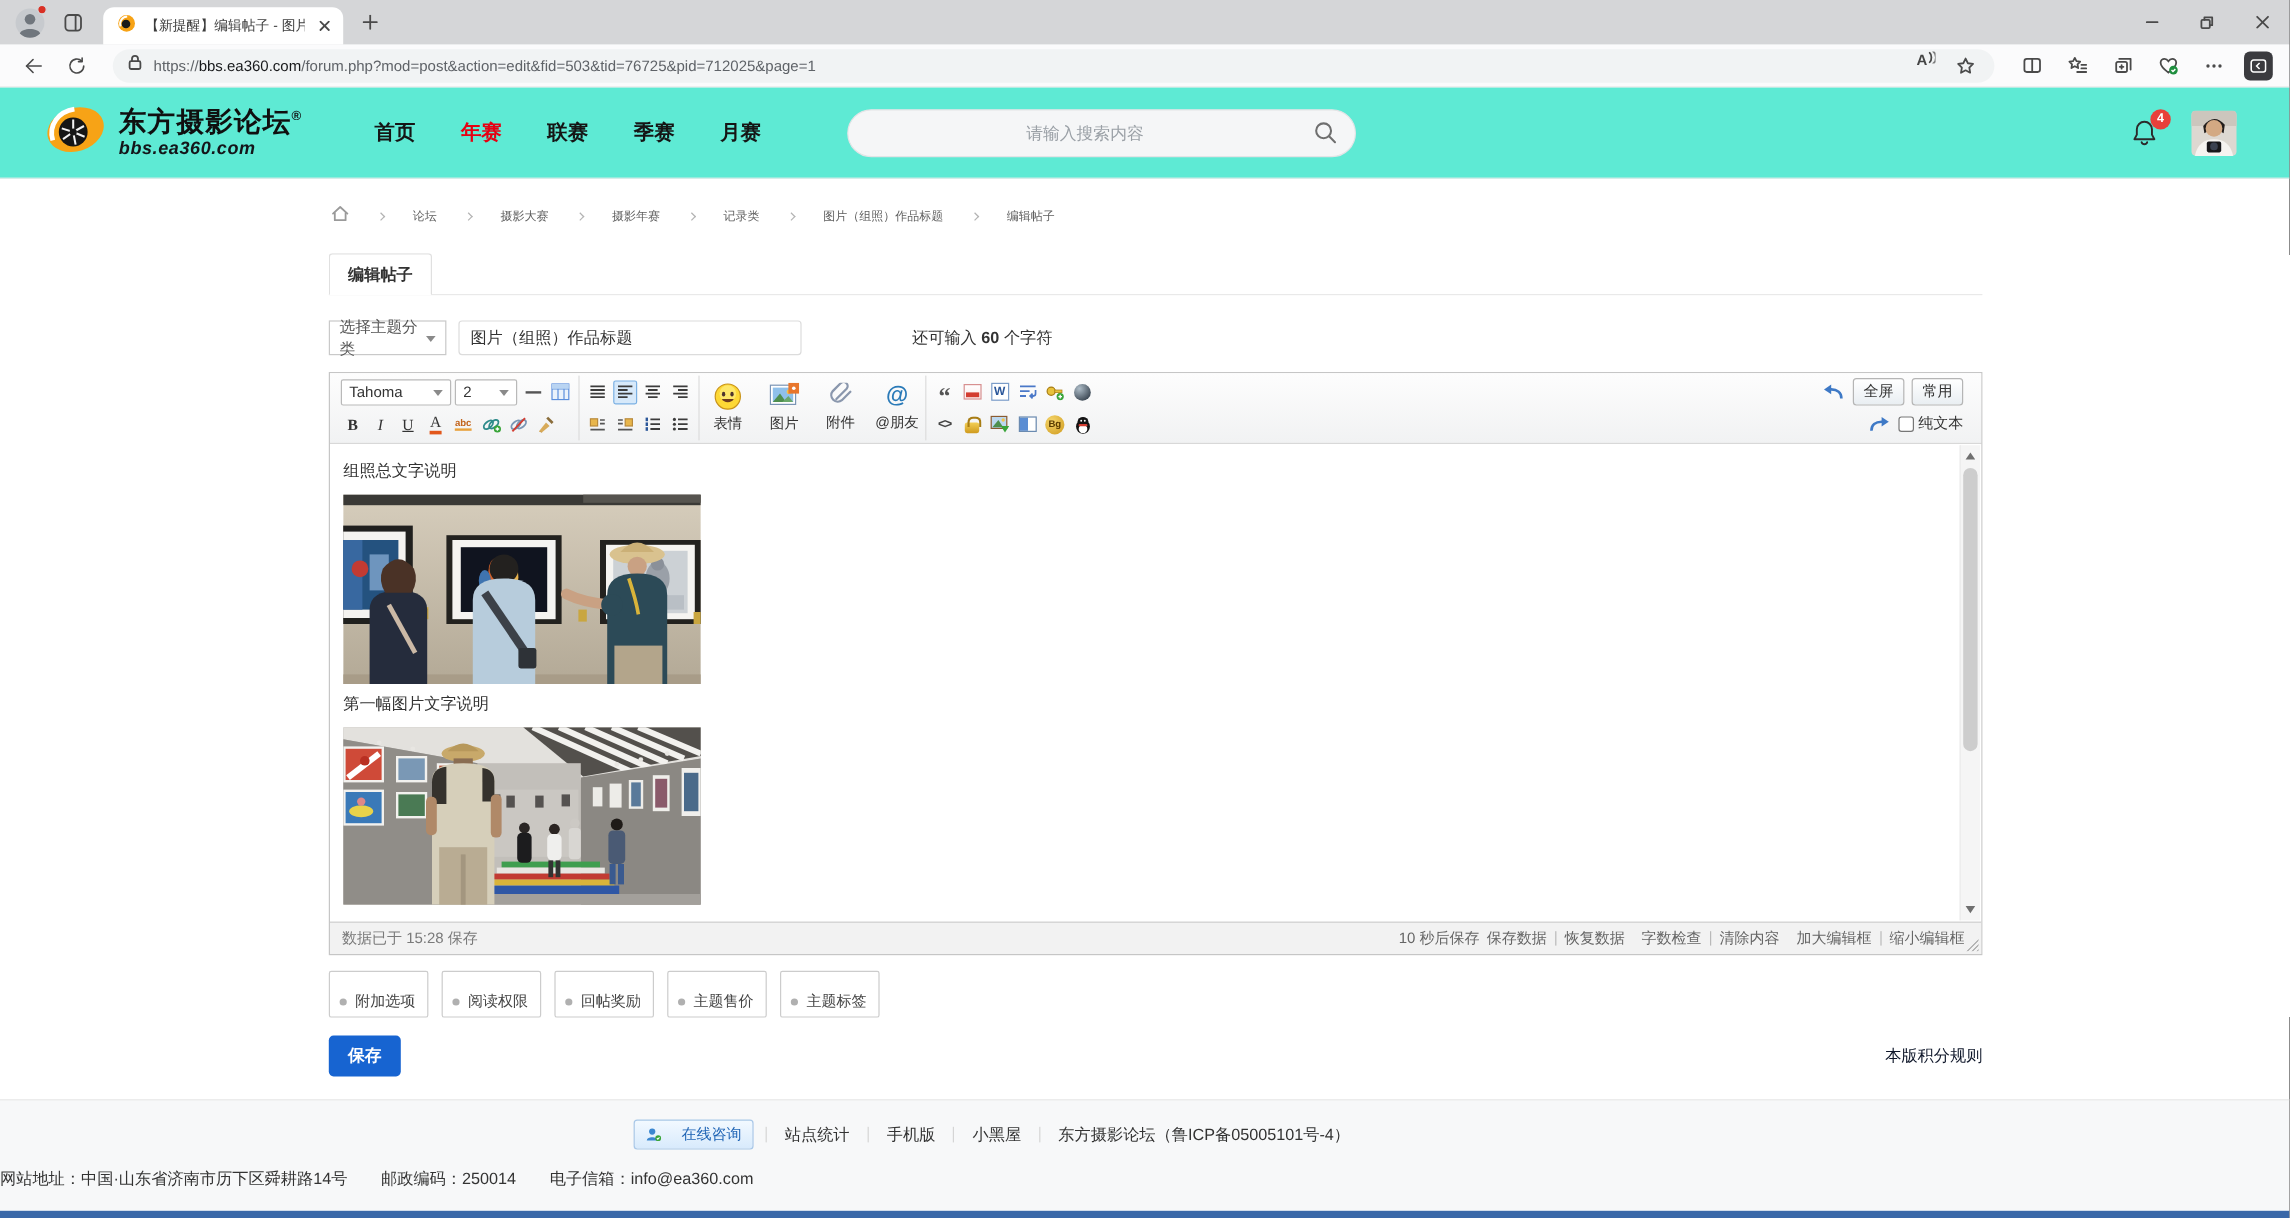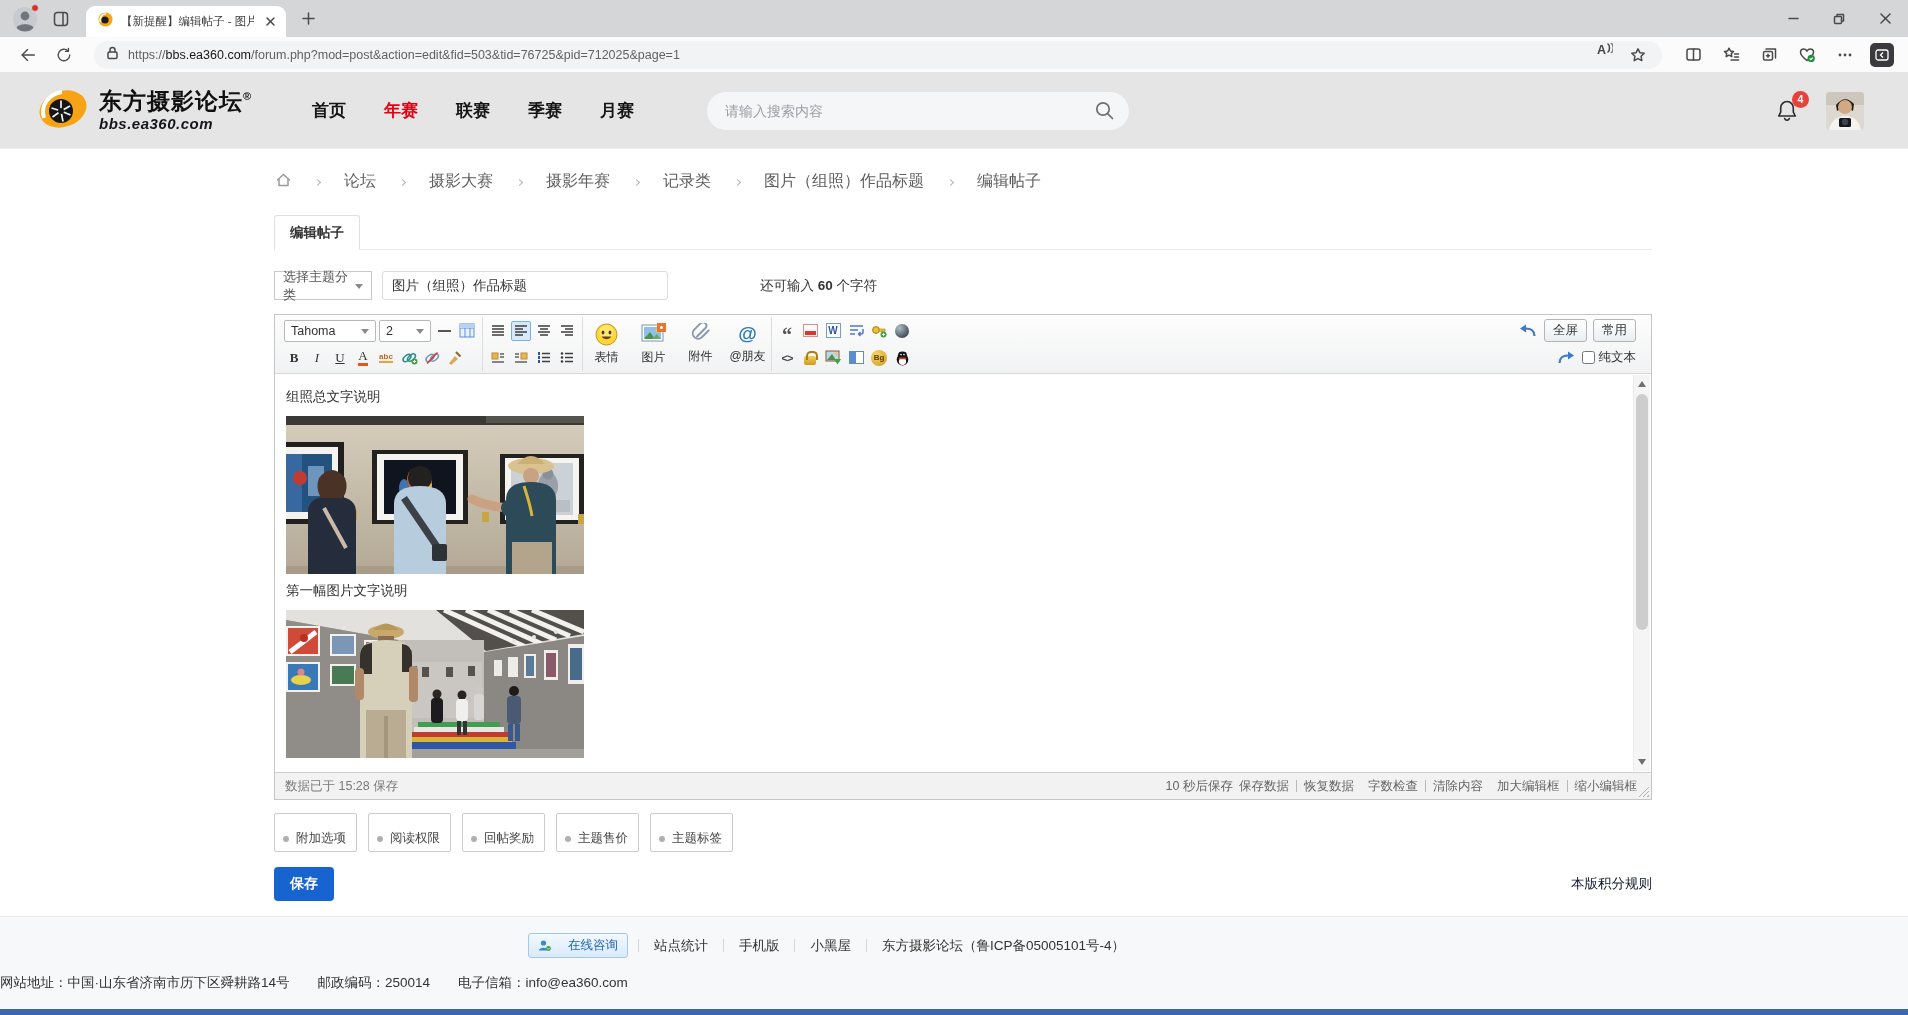--- a/index.html
+++ b/index.html
@@ -24,40 +24,40 @@
   .urlpill { flex:1; display:flex; align-items:center; height:28px; background:#f1f3f4; border-radius:14px; padding:0 12px; gap:9px; margin:0 8px; }
   .url { flex:1; font-size:12.5px; color:#5f6368; white-space:nowrap; overflow:hidden; }
   .url .host { color:#17181a; }
   .pillic { display:flex; align-items:center; justify-content:center; width:24px; height:24px; }
   .read-aloud { font-size:12.5px; color:#444; font-weight:bold; display:flex; align-items:flex-start; gap:1px; }
   .ebtn { width:30px; height:28px; display:flex; align-items:center; justify-content:center; border-radius:4px; }
   .sidebtn { width:24px; height:24px; background:#3b3b3f; border-radius:5px; display:flex; align-items:center; justify-content:center; margin-left:2px; }
   svg.ln { fill:none; stroke:#4a4a4a; stroke-width:1.5; stroke-linecap:round; stroke-linejoin:round; }
 
   
-  .site-header { display:flex; align-items:center; height:76px; background:#e5e5e5; border-bottom:1px solid #ededed; padding-left:38px; }
+  .site-header { display:flex; align-items:center; height:76px; background:#5eead4; border-bottom:1px solid #ededed; padding-left:38px; }
   .logo { display:flex; align-items:center; gap:9px; }
   .logo-txt { display:flex; flex-direction:column; line-height:1.1; }
   .logo-name { font-size:23px; font-weight:bold; color:#101010; letter-spacing:1px; }
   .logo-name sup { font-size:11px; }
   .logo-domain { font-size:15px; font-weight:bold; font-style:italic; color:#14161a; margin-top:2px; letter-spacing:0.5px; }
   .mainnav { display:flex; gap:38px; margin-left:60px; font-size:17px; font-weight:bold; color:#151515; }
   .mainnav span { cursor:pointer; }
   .mainnav .active { color:#e60012; }
   .searchbox { position:relative; margin-left:72px; width:424px; }
-  .searchbox input { width:100%; height:40px; border:1px solid #e3e4e6; background:#f5f6f7; border-radius:20px; padding:0 46px 0 18px; font-size:14px; color:#333; outline:none; font-family:inherit; }
+  .searchbox input { width:100%; height:40px; border:1px solid #e3e4e6; background:#f5f6f7; border-radius:20px; padding:0 46px 0 18px; font-size:14px; color:#333; outline:none; font-family:inherit;text-align:center; }
   .searchbox input::placeholder { color:#9aa0a6; }
   .mag { position:absolute; right:15px; top:9px; }
   .hdr-right { margin-left:auto; display:flex; align-items:center; gap:28px; padding-right:44px; }
   .bellwrap { position:relative; width:22px; height:24px; }
   .badge { position:absolute; top:-8px; right:-11px; min-width:17px; height:17px; border-radius:9px; background:#e8403a; color:#fff; font-size:10.5px; font-weight:bold; display:flex; align-items:center; justify-content:center; padding:0 4px; }
   .avatar { width:38px; height:38px; border-radius:4px; overflow:hidden; }
 
   
-  .breadcrumb { display:flex; align-items:center; gap:24px; margin:22px 0 0 276px; font-size:16px; color:#5f5f5f; }
+  .breadcrumb { display:flex; align-items:center; gap:24px; margin:22px 0 0 276px; font-size:10px; color:#5f5f5f; }
   .crumb { cursor:pointer; }
   .crumb-sep { width:5px; height:5px; border-top:1px solid #b3b3b3; border-right:1px solid #b3b3b3; transform:rotate(45deg); margin-top:1px; }
 
   
   .main { margin-left:274px; width:1378px; }
   .tabstrip { position:relative; margin-top:26px; height:32px; border-bottom:1px solid #e9e9e9; }
   .ptab { position:absolute; left:0; bottom:-1px; background:#fff; border:1px solid #e0e0e0; border-bottom-color:#fff; padding:8px 15px 7px; font-size:13.5px; font-weight:bold; color:#333; border-radius:3px 3px 0 0; }
 
   .formrow { margin-top:21px; display:flex; align-items:center; }
   .catselect { display:flex; align-items:center; justify-content:space-between; width:98px; height:29px; border:1px solid #c9c9c9; padding:0 8px; font-size:13px; color:#555; background:#fff; cursor:pointer; }

